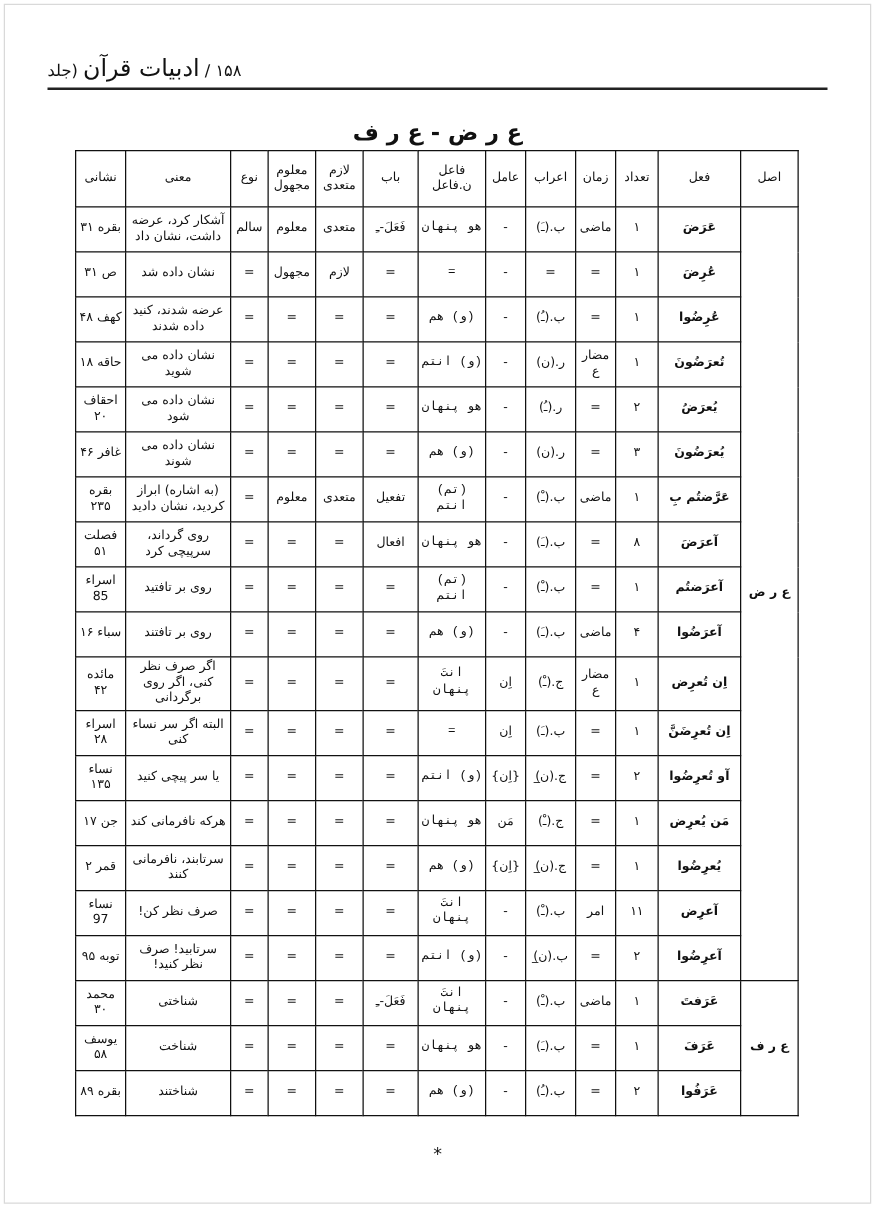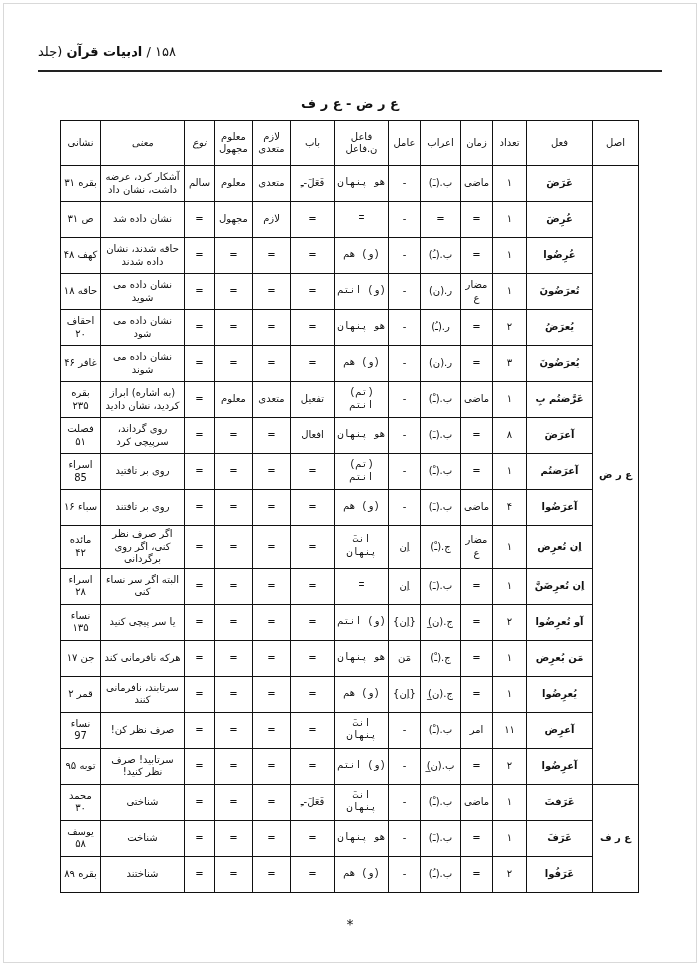--- a/index.html
+++ b/index.html
@@ -14,29 +14,29 @@
     outline:1px solid #d9d9d9;
     outline-offset:-4px;
   }
   .page-header{
     position:absolute;top:44px;right:38px;left:38px;
     text-align:left;
     direction:rtl;
     font-size:13px;
   }
   .page-header .inner{display:inline-block;direction:rtl;}
-  .page-header b{font-weight:bold;font-size:13px;}
+  .page-header b{font-weight:normal;font-size:19px;}
   .rule{
     position:absolute;top:70px;right:38px;left:38px;
     border-bottom:2px solid #222;
   }
   .doc-title{
     position:absolute;top:96px;right:0;left:0;
     text-align:center;
-    font-size:13px;font-weight:bold;
+    font-size:18px;font-weight:bold;
     letter-spacing:1px;
   }
   table.verb-table{
     position:absolute;top:120px;right:61px;
     width:578px;
     border-collapse:collapse;
     table-layout:fixed;
     direction:rtl;
   }
   table.verb-table th, table.verb-table td{
@@ -50,21 +50,21 @@
     word-wrap:break-word;
   }
   table.verb-table thead th{
     height:40px;
     font-weight:normal;
     white-space:pre-line;
     font-size:10px;
   }
   th.h-asl{font-size:14px;margin-left:26px;}
   th.h-fel{font-size:15px;font-weight:bold;}
-  th.h-no, th.h-mani{font-weight:bold;font-size:11px;font-style:italic;}
+  th.h-no, th.h-mani{font-weight:bold;font-size:11px;}
   td{height:31px;}
   td.asl-cell{
     vertical-align:top;
     font-weight:bold;
     font-size:12px;
     padding-top:8px;
     white-space:nowrap;
   }
   td.col-fel{
     font-size:14.5px;
@@ -168,21 +168,21 @@
         <td class="col-fel">عُرِضُوا</td>
         <td class="col-count">۱</td>
         <td class="col-tense">=</td>
         <td class="col-erab">ب.(ـُ)</td>
         <td class="col-amel">-</td>
         <td class="col-fael">(و) هم</td>
         <td class="col-bab">=</td>
         <td class="col-lazem">=</td>
         <td class="col-malum">=</td>
         <td class="col-type">=</td>
-        <td class="col-mani">حاقه شدند، نشان داده شدند</td>
+        <td class="col-mani">عرضه شدند، کنید داده شدند</td>
         <td class="col-neshani">کهف ۴۸</td>
       </tr>
       <tr>
         <td class="col-fel">تُعرَضُونَ</td>
         <td class="col-count">۱</td>
         <td class="col-tense">مضارع</td>
         <td class="col-erab">ر.(ن)</td>
         <td class="col-amel">-</td>
         <td class="col-fael">(و) انتم</td>
         <td class="col-bab">=</td>

